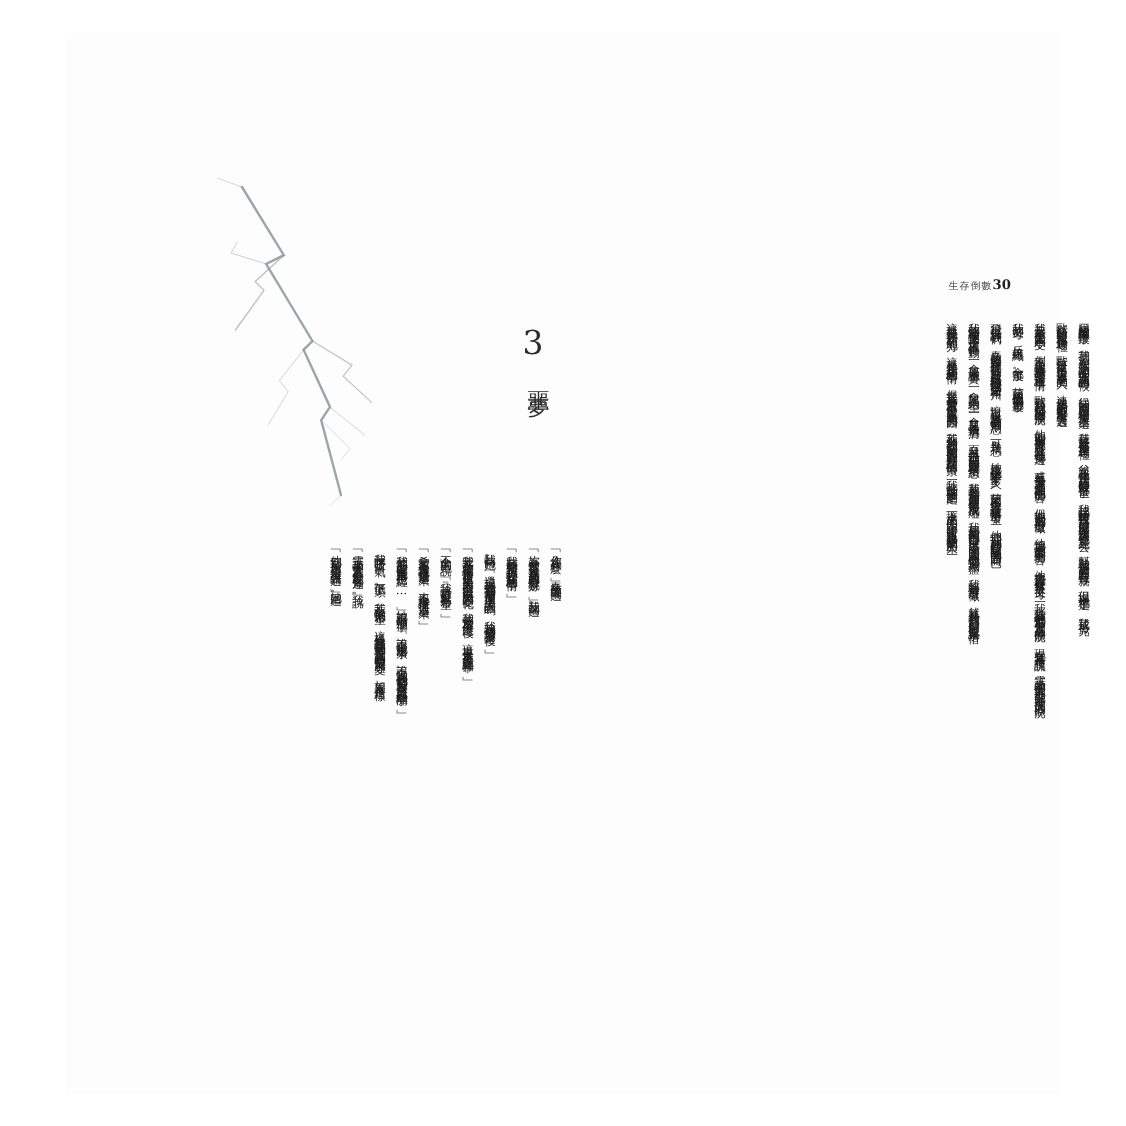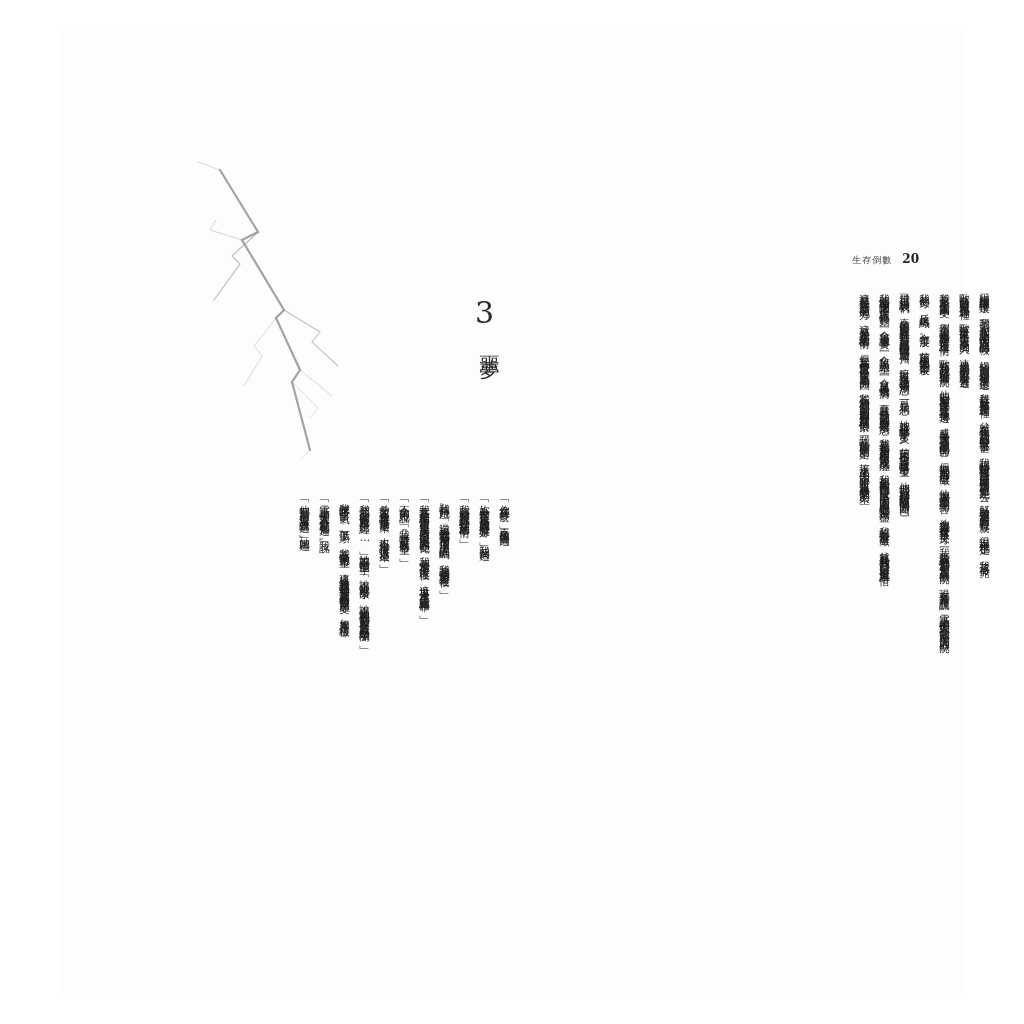--- a/index.html
+++ b/index.html
@@ -58,21 +58,20 @@
     letter-spacing: 4px;
   }
 
   
   .running-head {
     position: absolute;
     right: 45px;
     top: 222px;
     display: flex;
     align-items: baseline;
-    gap: 10px;
     font-family: "DejaVu Serif", "Liberation Serif", serif;
   }
   .running-head .rh-title {
     font-size: 9px;
     color: #444;
     letter-spacing: 1px;
   }
   .running-head .rh-page {
     font-size: 12px;
     color: #222;
@@ -149,21 +148,21 @@
         <path d="M40 10 L18 2" stroke-width="1" opacity="0.35"></path>
         <path d="M112 222 L138 248 L130 258" stroke-width="0.8" opacity="0.35"></path>
       </g>
     </svg>
 
     <div class="chapter-number">3</div>
     <div class="chapter-title">噩夢</div>
 
     <div class="running-head">
       <span class="rh-title">生存倒數</span>
-      <span class="rh-page">20</span>
+      <span class="rh-page">30</span>
     </div>
 
     <div class="gutter"></div>
 
     <div class="left-body">
       <div class="vtext">「你在想什麼?」泰拉柔聲問道。</div>
       <div class="vtext">「妳為什麼不直接感應我的心思就好了?」我反問道。</div>
       <div class="vtext">「我寧願妳對我說你心裡在想的事情。」</div>
       <div class="vtext">我轉向她。「還記得我們在臺灣那個屋頂上說的話嗎?我說我們應該要退役?」</div>
       <div class="vtext">「我實在不敢相信事情在短短幾天內竟然出現這麼大的變化。我們永遠不可能退役,這世界永遠不可能維持和平。」</div>

